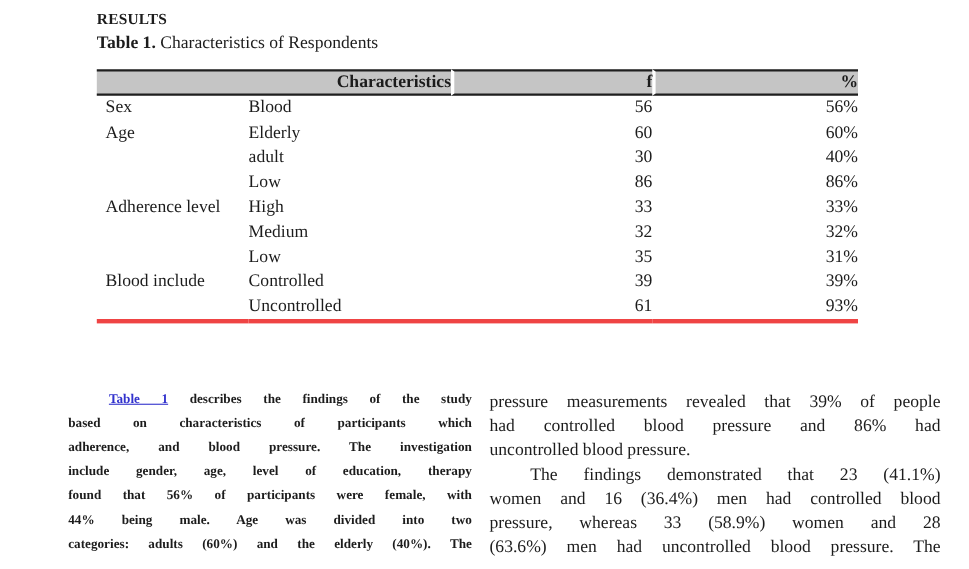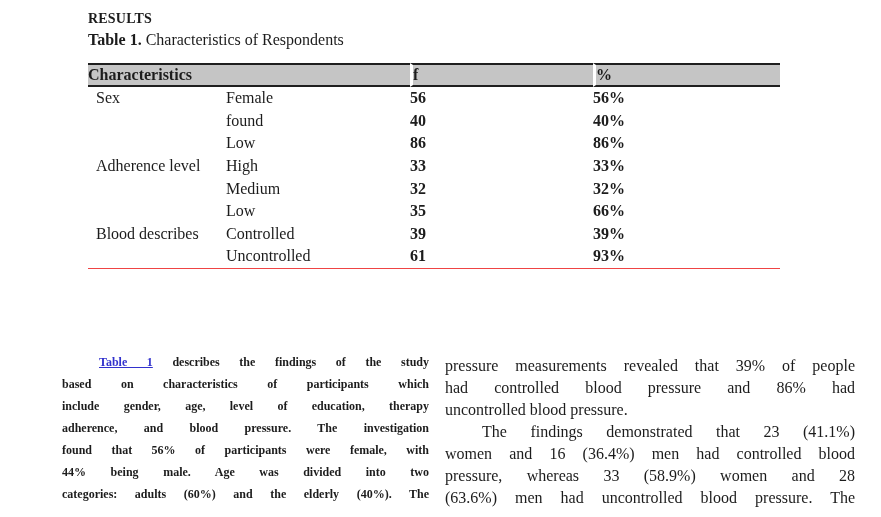--- a/index.html
+++ b/index.html
@@ -36,35 +36,35 @@
     border-collapse: separate;
     border-spacing: 0;
     table-layout: fixed;
     font-size: 16px;
   }
   table.results th {
     background: #c5c5c5;
     border-top: 2px solid #1f1f1f;
     border-bottom: 2px solid #1f1f1f;
     font-weight: bold;
-    text-align: left;
+    text-align: right;
     height: 20px;
     padding: 0;
     margin-left: 40px;
   }
   table.results th.gap { border-left: 3px solid #ffffff; }
   table.results td {
     height: 22.6px;
     padding: 0;
     vertical-align: middle;
     font-size: 16px;
   }
   table.results td.cat { padding-left: 8px; }
-  table.results td.num { text-align: left; font-weight: bold; }
-  table.results tbody tr.last td { border-bottom: 1px solid #ef4444; }
+  table.results td.num { text-align: right; }
+  table.results tbody tr.last td { border-bottom: 4px solid #ef4444; }
 
   .col-left {
     position: absolute;
     left: 62px;
     top: 351px;
     width: 367px;
     font-size: 12px;
     line-height: 22px;
     font-weight: bold;
   }
@@ -106,28 +106,34 @@
     <thead>
       <tr>
         <th colspan="2">Characteristics</th>
         <th class="gap">f</th>
         <th class="gap">%</th>
       </tr>
     </thead>
     <tbody>
       <tr>
         <td class="cat">Sex</td>
-        <td>Female</td>
+        <td>Blood</td>
         <td class="num">56</td>
         <td class="num">56%</td>
       </tr>
       <tr>
+        <td class="cat">Age</td>
+        <td>Elderly</td>
+        <td class="num">60</td>
+        <td class="num">60%</td>
+      </tr>
+      <tr>
         <td class="cat"></td>
-        <td>found</td>
-        <td class="num">40</td>
+        <td>adult</td>
+        <td class="num">30</td>
         <td class="num">40%</td>
       </tr>
       <tr>
         <td class="cat"></td>
         <td>Low</td>
         <td class="num">86</td>
         <td class="num">86%</td>
       </tr>
       <tr>
         <td class="cat">Adherence level</td>
@@ -138,42 +144,42 @@
       <tr>
         <td class="cat"></td>
         <td>Medium</td>
         <td class="num">32</td>
         <td class="num">32%</td>
       </tr>
       <tr>
         <td class="cat"></td>
         <td>Low</td>
         <td class="num">35</td>
-        <td class="num">66%</td>
+        <td class="num">31%</td>
       </tr>
       <tr>
-        <td class="cat">Blood describes</td>
+        <td class="cat">Blood include</td>
         <td>Controlled</td>
         <td class="num">39</td>
         <td class="num">39%</td>
       </tr>
       <tr class="last">
         <td class="cat"></td>
         <td>Uncontrolled</td>
         <td class="num">61</td>
         <td class="num">93%</td>
       </tr>
     </tbody>
   </table>
 
   <div class="col-left">
     <div class="jline indent"><span class="link">Table 1</span><span> describes the findings of the study</span></div>
     <div class="jline">based on characteristics of participants which</div>
+    <div class="jline">adherence, and blood pressure. The investigation</div>
     <div class="jline">include gender, age, level of education, therapy</div>
-    <div class="jline">adherence, and blood pressure. The investigation</div>
     <div class="jline">found that 56% of participants were female, with</div>
     <div class="jline">44% being male. Age was divided into two</div>
     <div class="jline">categories: adults (60%) and the elderly (40%). The</div>
   </div>
 
   <div class="col-right">
     <div class="jline">pressure measurements revealed that 39% of people</div>
     <div class="jline">had controlled blood pressure and 86% had</div>
     <div class="jline endpara">uncontrolled blood pressure.</div>
     <div class="jline indent">The findings demonstrated that 23 (41.1%)</div>

